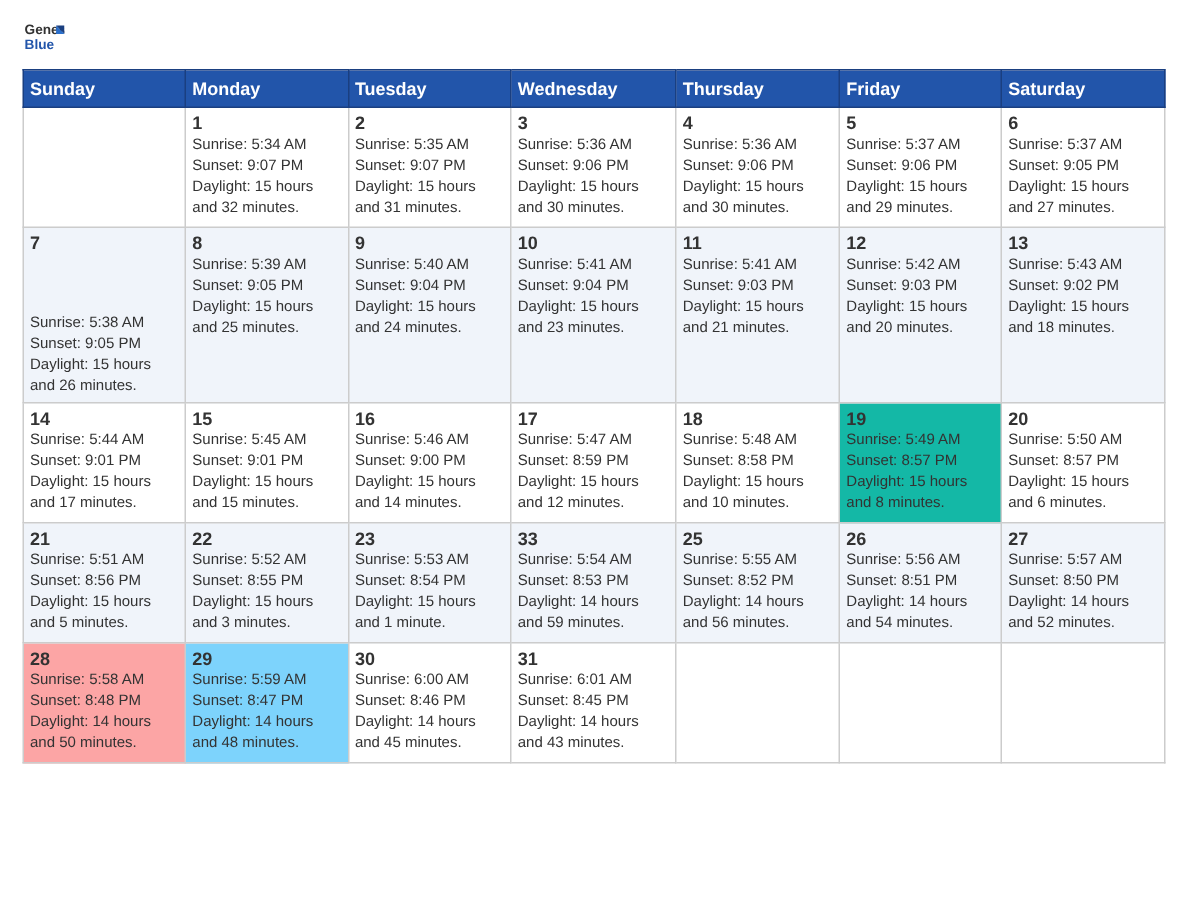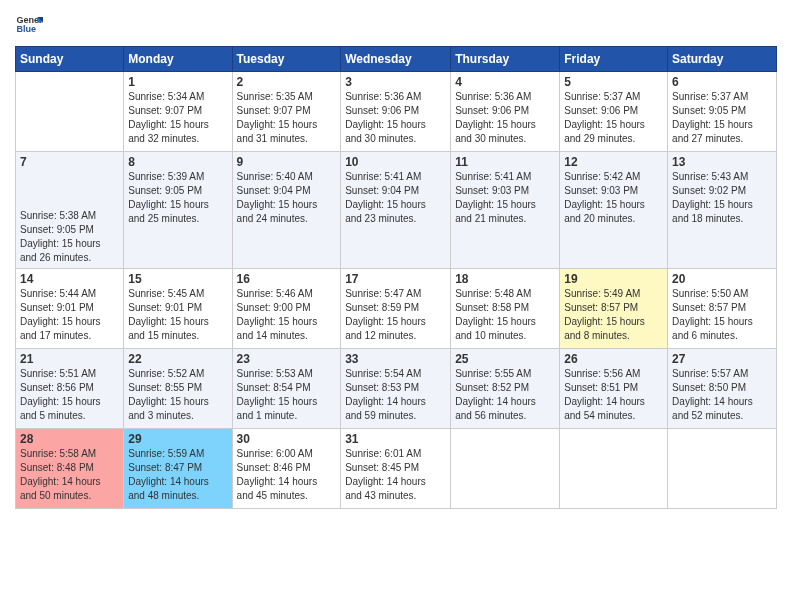--- a/index.html
+++ b/index.html
@@ -245,21 +245,21 @@
 Daylight: 15 hours
 and 12 minutes.</div>
         </td>
         <td style="background-color: rgb(255, 255, 255);">
           <span class="day-number">18</span>
           <div class="day-info" style="white-space: pre-line;">Sunrise: 5:48 AM
 Sunset: 8:58 PM
 Daylight: 15 hours
 and 10 minutes.</div>
         </td>
-        <td style="background-color: #fef9c3; margin-top: 20px;">
+        <td style="background-color: #14b8a6; margin-top: 20px;">
           <span class="day-number">19</span>
           <div class="day-info" style="white-space: pre-line;">Sunrise: 5:49 AM
 Sunset: 8:57 PM
 Daylight: 15 hours
 and 8 minutes.</div>
         </td>
         <td style="background-color: rgb(255, 255, 255);">
           <span class="day-number">20</span>
           <div class="day-info" style="white-space: pre-line;">Sunrise: 5:50 AM
 Sunset: 8:57 PM

